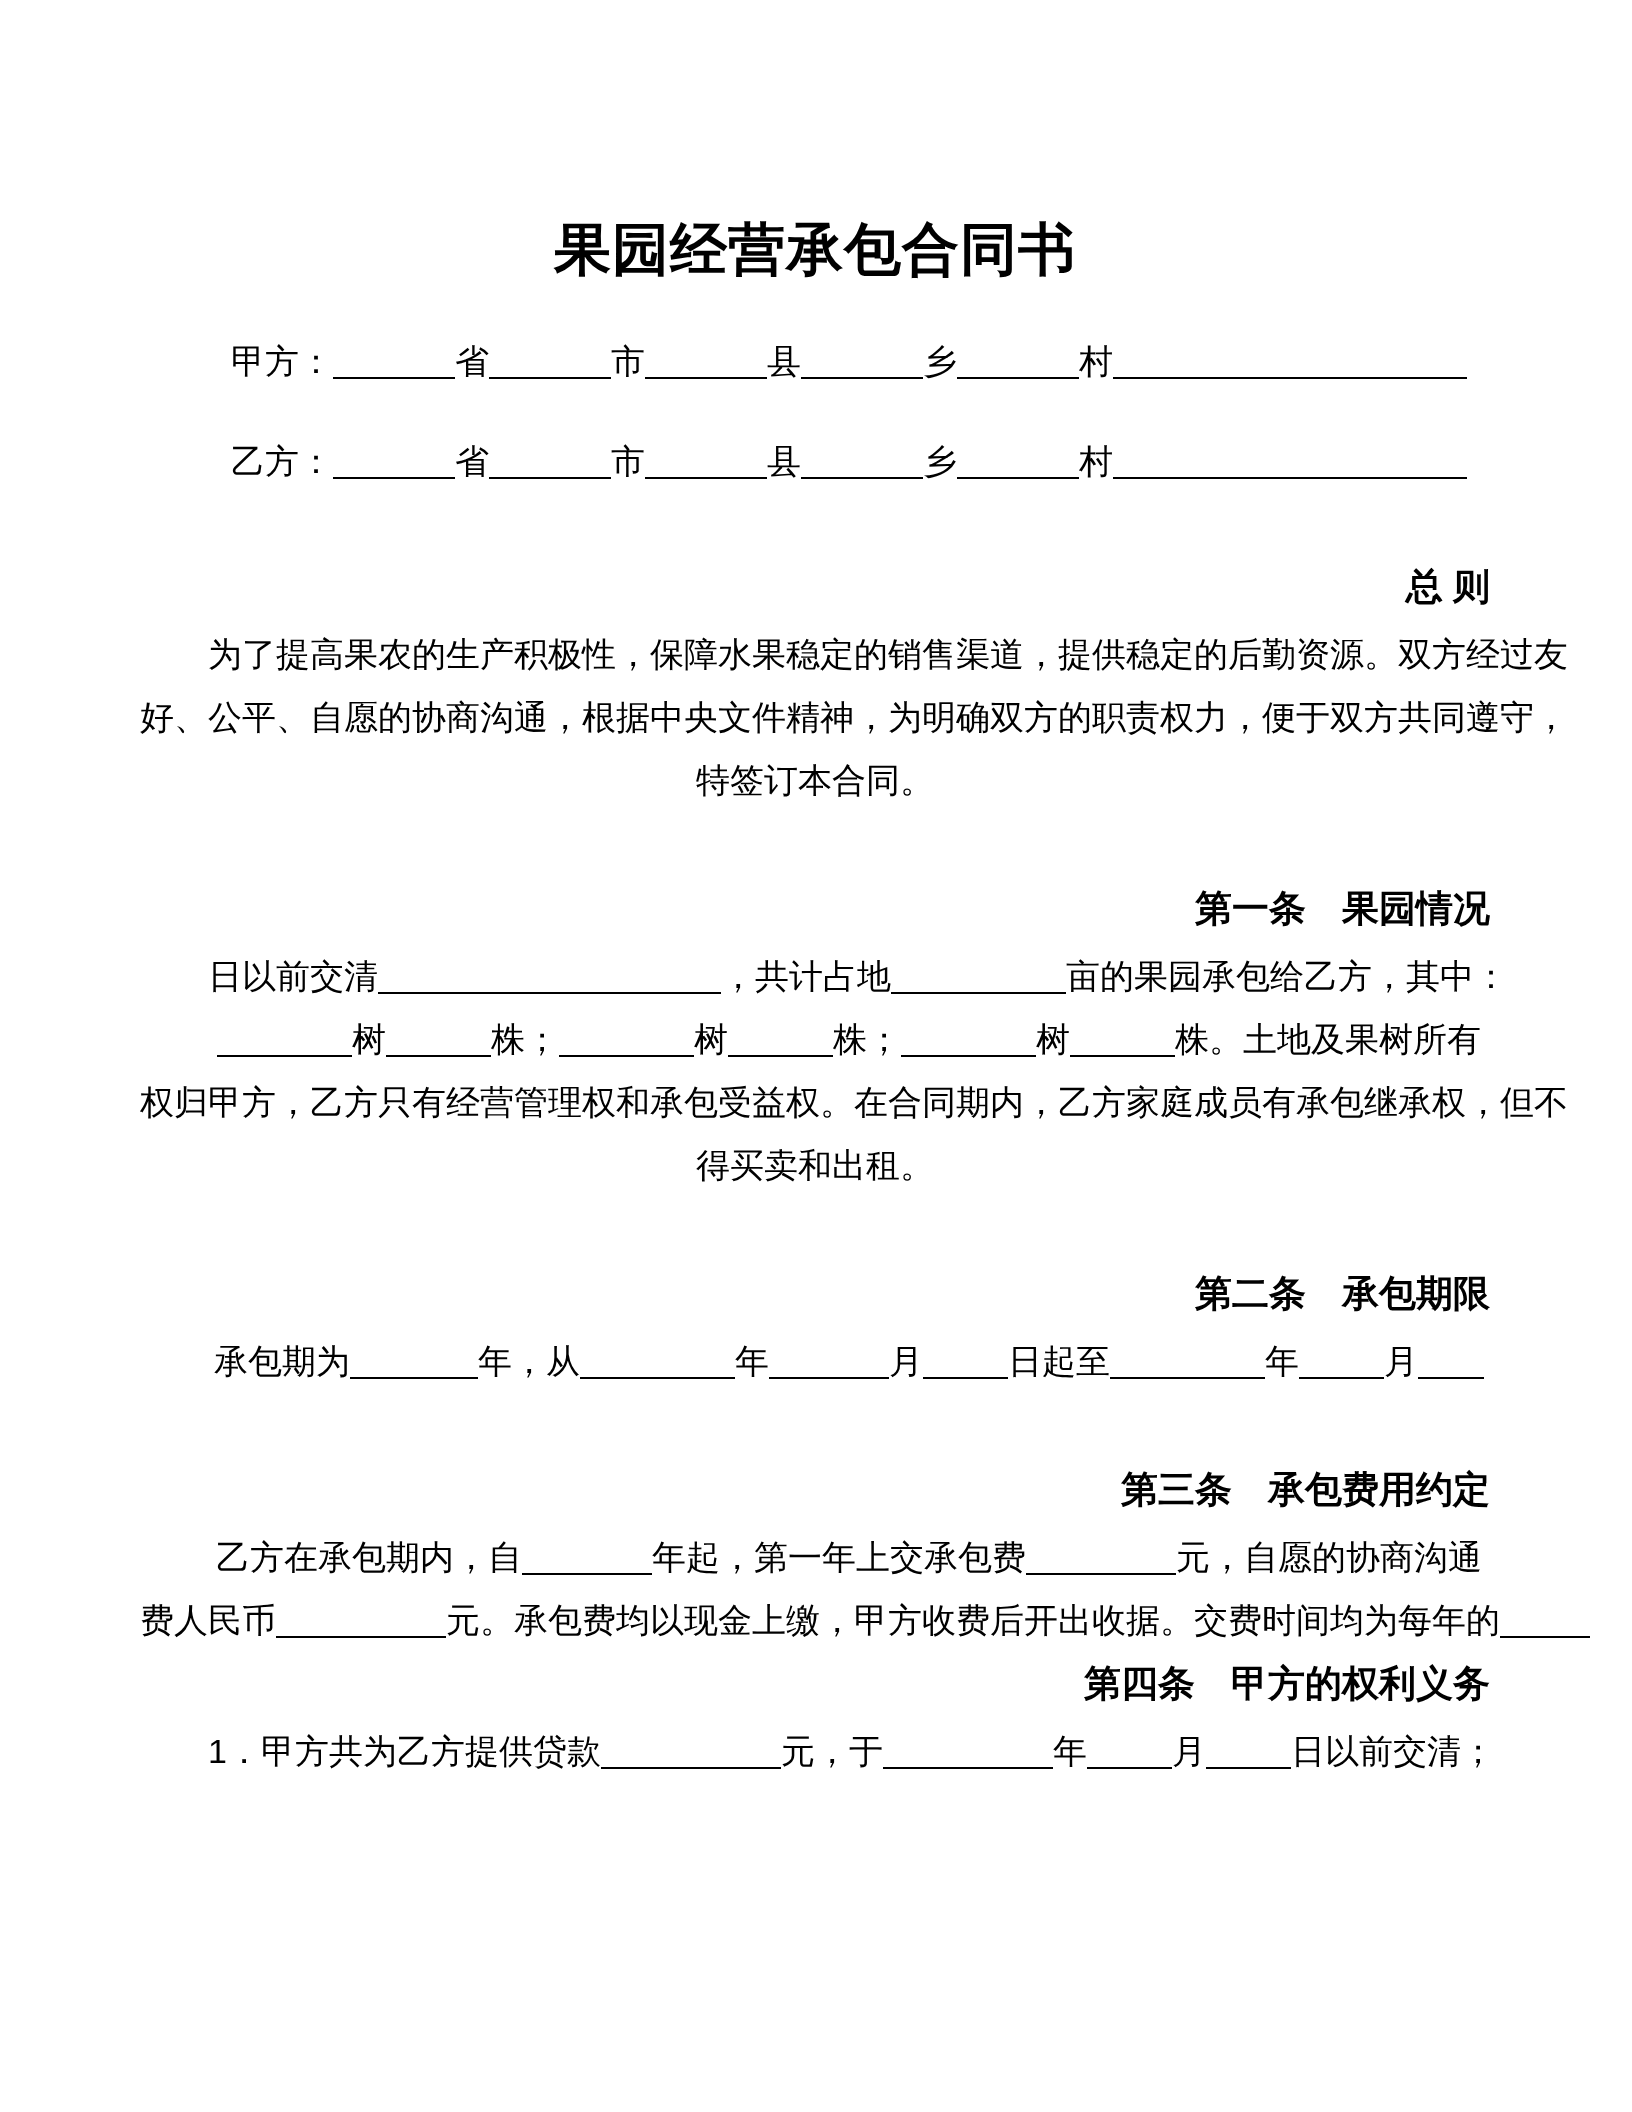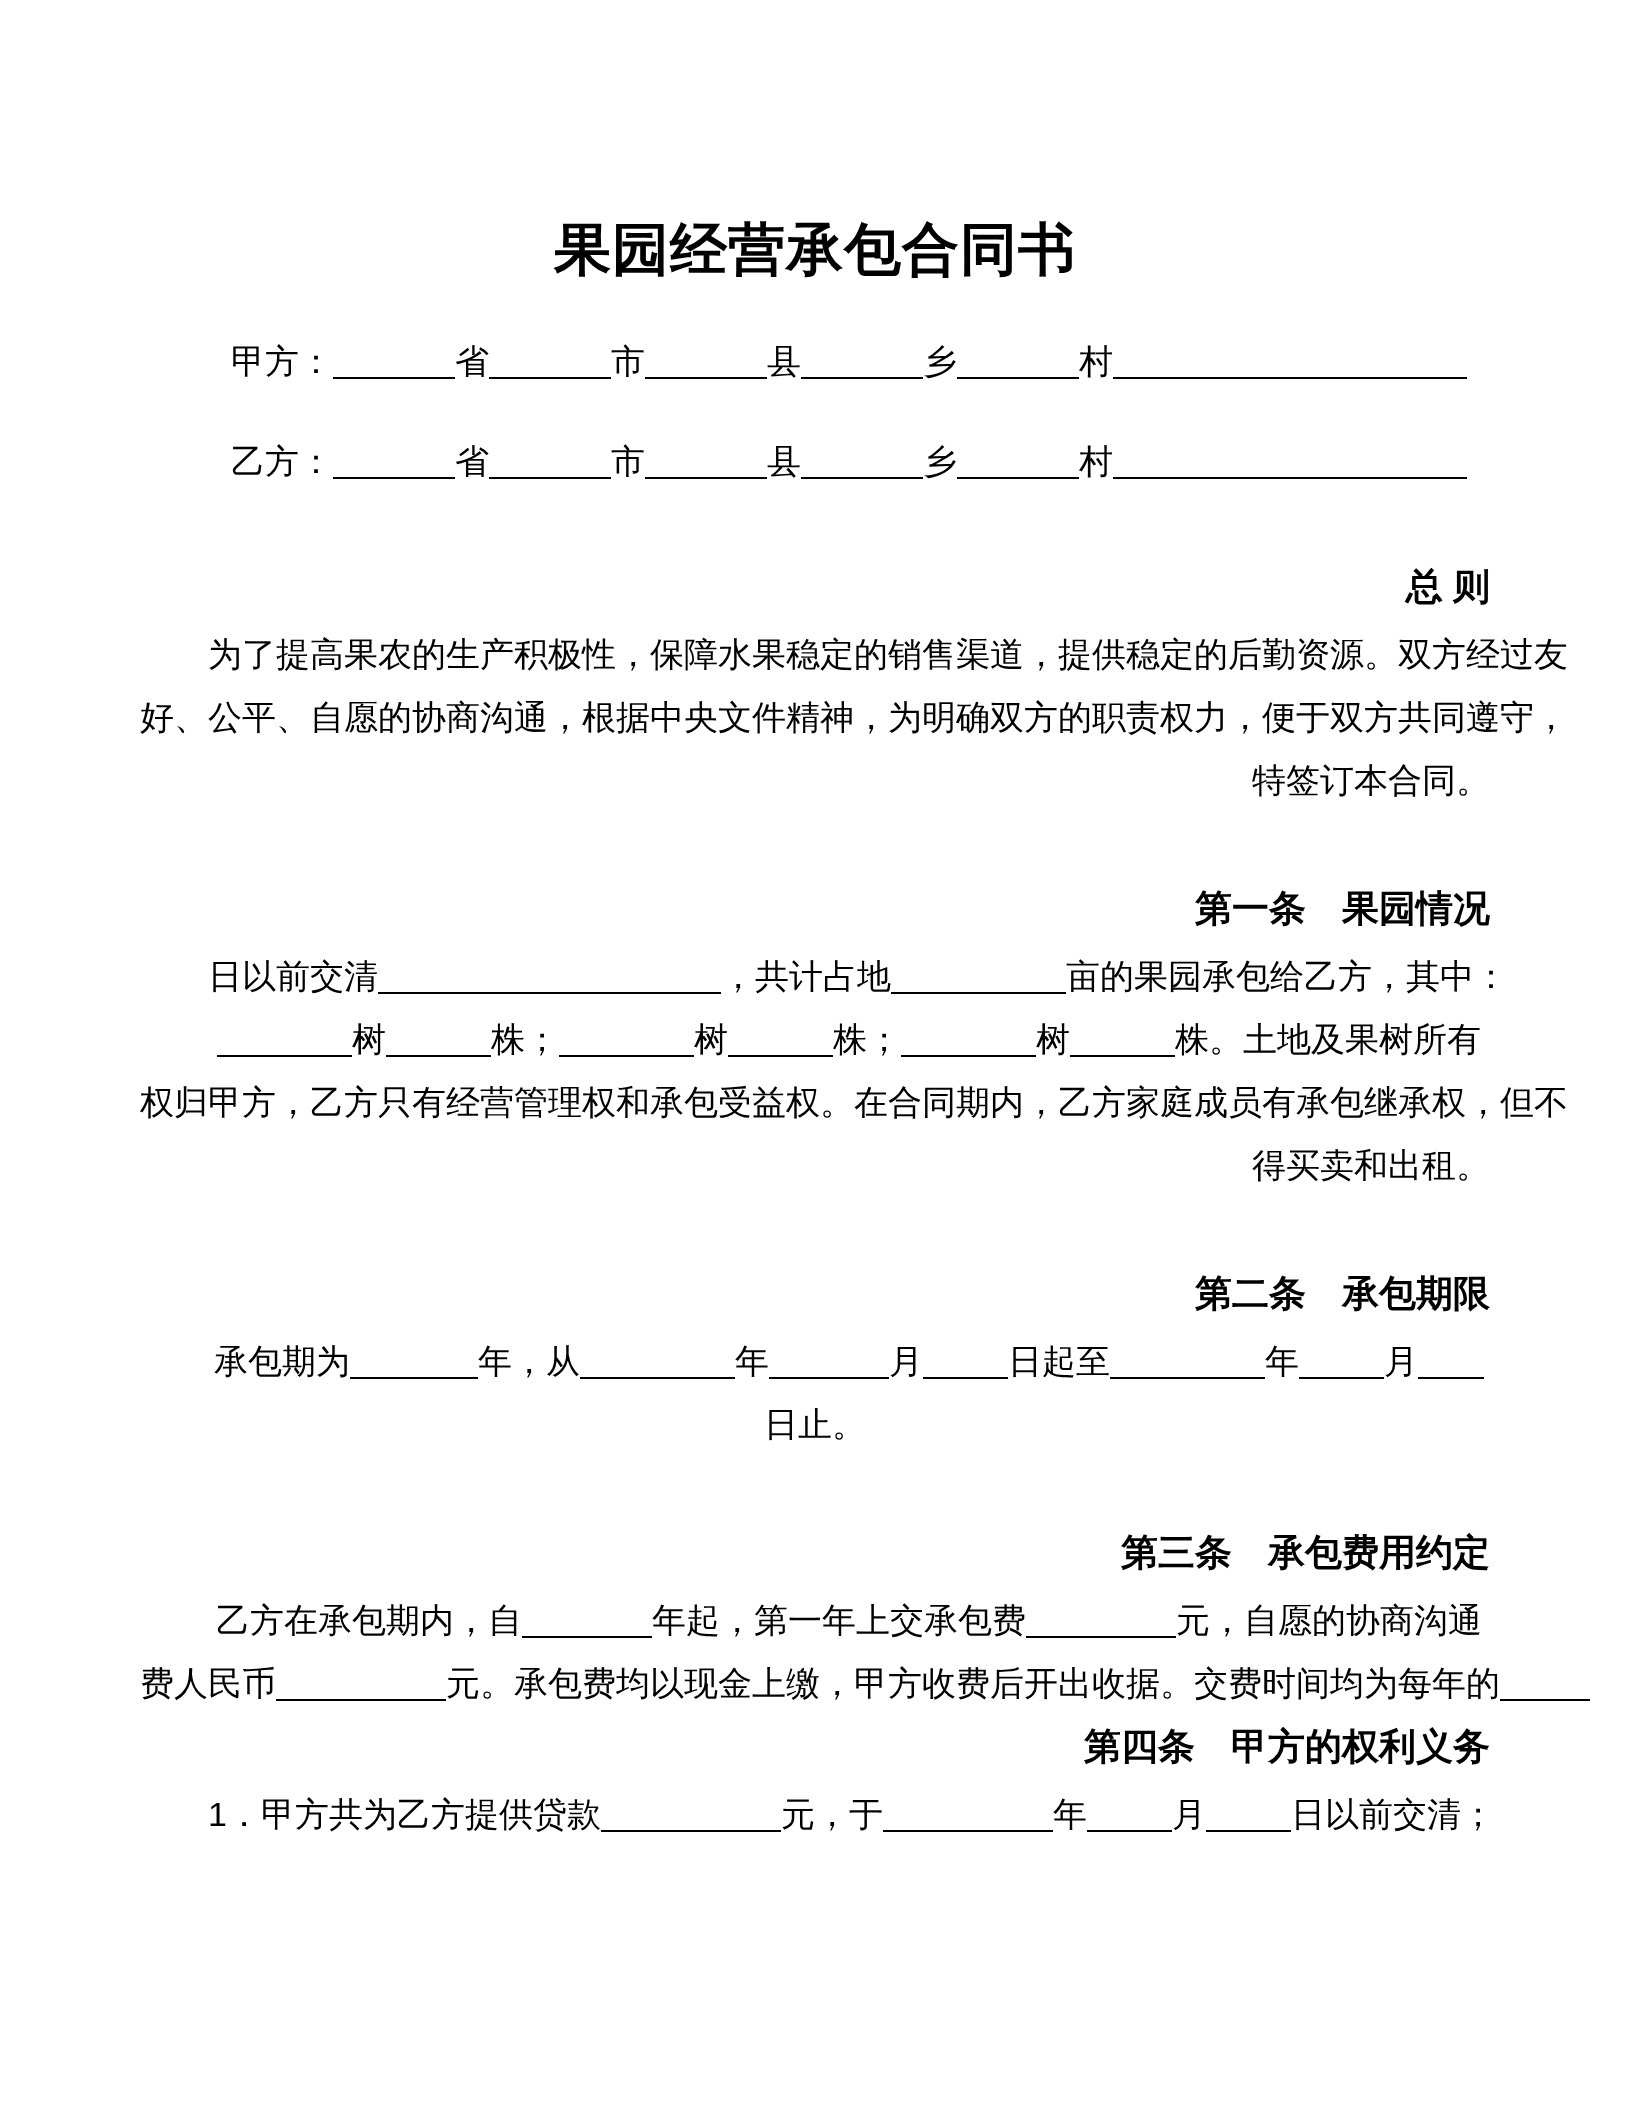--- a/index.html
+++ b/index.html
@@ -32,21 +32,21 @@
     text-align:right;
     font-size:37px;
     line-height:63px;
     font-weight:bold;
   }
   h2.sec .h2t{margin-left:36px;}
   h2.sec.tight{margin-top:0;}
   p.para{
     margin:0;
     white-space:pre;
-    text-align:right;
+    text-align:center;
   }
   
   .bl{
     display:inline-block;
     height:5px;
     border-bottom:2px solid #000;
     vertical-align:-6px;
   }
 </style>
 </head>
@@ -82,23 +82,20 @@
   </div>
   <p class="para">权归甲方，乙方只有经营管理权和承包受益权。在合同期内，乙方家庭成员有承包继承权，但不
 得买卖和出租。</p>
 
   <h2 class="sec">
     <span>第二条</span><span class="h2t">承包期限</span>
   </h2>
   <div class="line indent">
     <span>承包期为</span><span class="bl" style="width:128px"></span><span>年，从</span><span class="bl" style="width:155px"></span><span>年</span><span class="bl" style="width:120px"></span><span>月</span><span class="bl" style="width:85px"></span><span>日起至</span><span class="bl" style="width:155px"></span><span>年</span><span class="bl" style="width:85px"></span><span>月</span><span class="bl" style="width:66px"></span>
   </div>
-  <div class="line">
-    <span>日止。</span>
-  </div>
 
   <h2 class="sec">
     <span>第三条</span><span class="h2t">承包费用约定</span>
   </h2>
   <div class="line indent">
     <span>乙方在承包期内，自</span><span class="bl" style="width:130px"></span><span>年起，第一年上交承包费</span><span class="bl" style="width:150px"></span><span>元，自愿的协商沟通</span>
   </div>
   <div class="line">
     <span>费人民币</span><span class="bl" style="width:170px"></span><span>元。承包费均以现金上缴，甲方收费后开出收据。交费时间均为每年的</span><span class="bl" style="width:90px"></span>
   </div>

